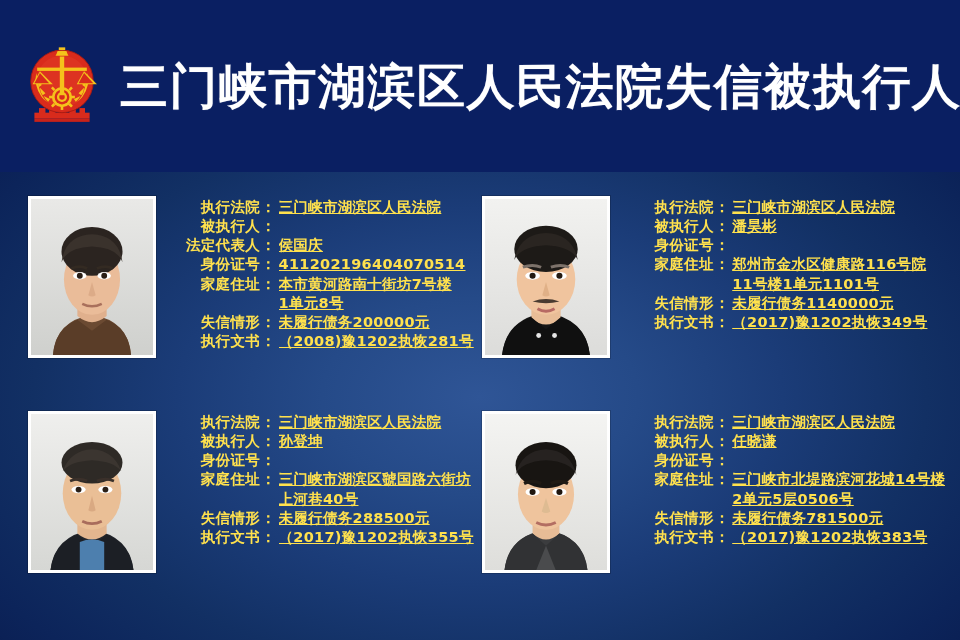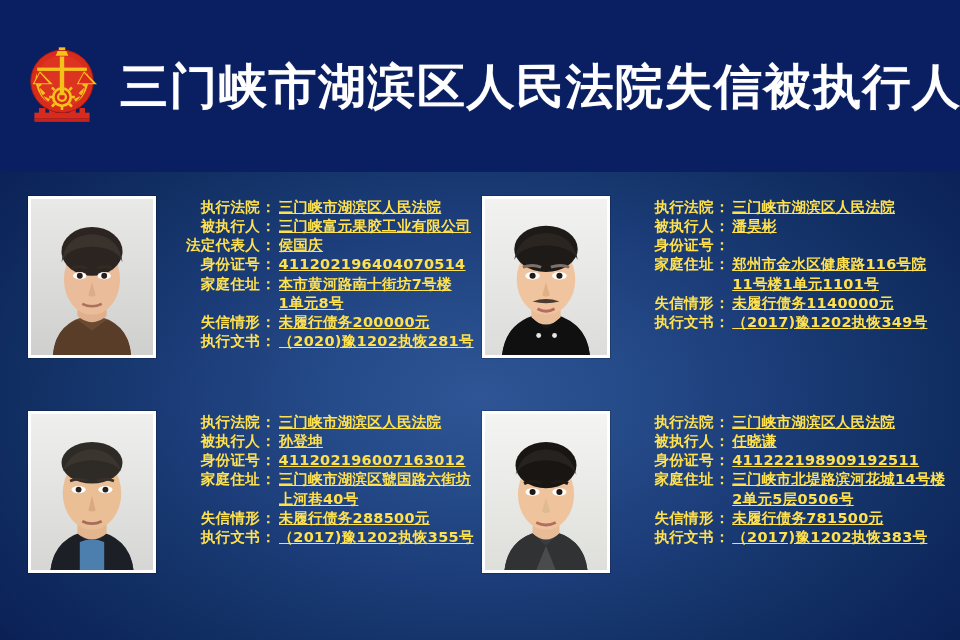--- a/index.html
+++ b/index.html
@@ -241,21 +241,20 @@
       </div>
       <div class="fields">
         <div class="row">
           <span class="lbl">执行法院</span>
           <span class="colon">：</span>
           <span class="val">三门峡市湖滨区人民法院</span>
         </div>
         <div class="row">
           <span class="lbl">被执行人</span>
           <span class="colon">：</span>
-          <span class="val">三门峡富元果胶工业有限公司</span>
         </div>
         <div class="row">
           <span class="lbl">法定代表人</span>
           <span class="colon">：</span>
           <span class="val">侯国庆</span>
         </div>
         <div class="row">
           <span class="lbl">身份证号</span>
           <span class="colon">：</span>
           <span class="val">411202196404070514</span>
@@ -271,21 +270,21 @@
           <span class="val cont">1单元8号</span>
         </div>
         <div class="row">
           <span class="lbl">失信情形</span>
           <span class="colon">：</span>
           <span class="val">未履行债务200000元</span>
         </div>
         <div class="row">
           <span class="lbl">执行文书</span>
           <span class="colon">：</span>
-          <span class="val">（2020)豫1202执恢281号</span>
+          <span class="val">（2008)豫1202执恢281号</span>
         </div>
       </div>
     </div>
 
     <div class="record right">
       <div class="photo-frame">
         <svg viewBox="0 0 100 128" preserveAspectRatio="xMidYMid slice" xmlns="http://www.w3.org/2000/svg">
           <defs>
             <linearGradient id="bg2" x1="0" y1="0" x2="0" y2="1">
               <stop offset="0%" stop-color="#f2f2f0"></stop>
@@ -384,21 +383,20 @@
           <span class="val">三门峡市湖滨区人民法院</span>
         </div>
         <div class="row">
           <span class="lbl">被执行人</span>
           <span class="colon">：</span>
           <span class="val">孙登坤</span>
         </div>
         <div class="row">
           <span class="lbl">身份证号</span>
           <span class="colon">：</span>
-          <span class="val">411202196007163012</span>
         </div>
         <div class="row">
           <span class="lbl">家庭住址</span>
           <span class="colon">：</span>
           <span class="val">三门峡市湖滨区虢国路六街坊</span>
         </div>
         <div class="row continuation">
           <span class="lbl">家庭住址</span>
           <span class="colon">：</span>
           <span class="val cont">上河巷40号</span>
@@ -450,21 +448,20 @@
           <span class="val">三门峡市湖滨区人民法院</span>
         </div>
         <div class="row">
           <span class="lbl">被执行人</span>
           <span class="colon">：</span>
           <span class="val">任晓谦</span>
         </div>
         <div class="row">
           <span class="lbl">身份证号</span>
           <span class="colon">：</span>
-          <span class="val">411222198909192511</span>
         </div>
         <div class="row">
           <span class="lbl">家庭住址</span>
           <span class="colon">：</span>
           <span class="val">三门峡市北堤路滨河花城14号楼</span>
         </div>
         <div class="row continuation">
           <span class="lbl">家庭住址</span>
           <span class="colon">：</span>
           <span class="val cont">2单元5层0506号</span>

